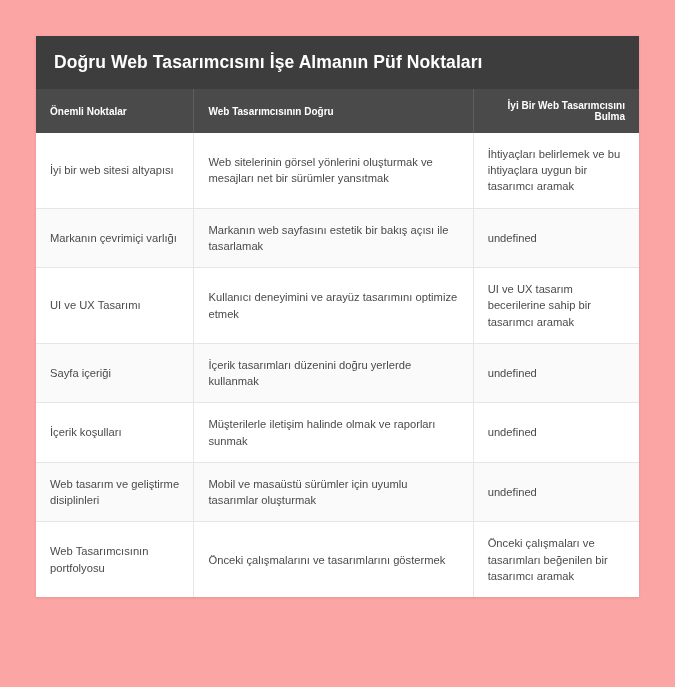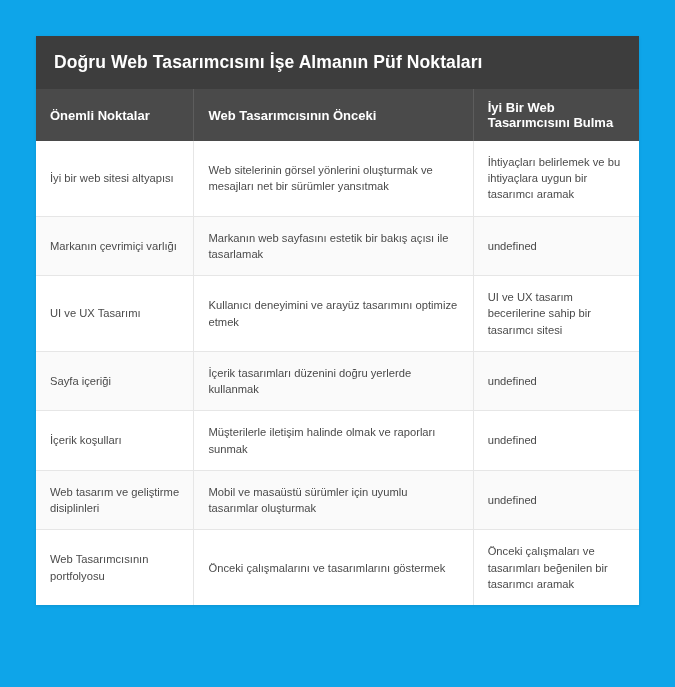--- a/index.html
+++ b/index.html
@@ -10,21 +10,21 @@
     width: 675px;
     height: 687px;
     background: #f7f7f7;
     font-family: "Liberation Sans", sans-serif;
     -webkit-font-smoothing: antialiased;
   }
   .page {
     position: relative;
     width: 675px;
     height: 687px;
-    background: #0ea5e9;
+    background: #fca5a5;
     box-sizing: border-box;
     padding: 36px 36px 0 36px;
   }
   .card {
     width: 603px;
     background: #ffffff;
     box-shadow: 0 1px 3px rgba(0,0,0,0.10);
     overflow: hidden;
   }
   .title-bar {
@@ -36,29 +36,30 @@
     letter-spacing: 0.1px;
   }
   table.matrix {
     width: 100%;
     border-collapse: collapse;
     table-layout: fixed;
   }
   table.matrix thead th {
     background: #4a4a4a;
     color: #ffffff;
-    font-size: 13px;
+    font-size: 10px;
     font-weight: bold;
     text-align: left;
     padding: 11px 14px 11px 14px;
     border-right: 1px solid #5d5d5d;
     vertical-align: middle;
   }
   table.matrix thead th:last-child {
     border-right: none;
+    text-align: right;
   }
   table.matrix td {
     font-size: 11.2px;
     color: #4a4a4a;
     line-height: 1.45;
     padding: 13px 14px 13px 14px;
     border-right: 1px solid #e6e6e6;
     border-bottom: 1px solid #e6e6e6;
     vertical-align: middle;
   }
@@ -89,39 +90,39 @@
 
     <table class="matrix">
       <colgroup>
         <col class="c1">
         <col class="c2">
         <col class="c3">
       </colgroup>
       <thead>
         <tr>
           <th>Önemli Noktalar</th>
-          <th>Web Tasarımcısının Önceki</th>
+          <th>Web Tasarımcısının Doğru</th>
           <th>İyi Bir Web Tasarımcısını Bulma</th>
         </tr>
       </thead>
       <tbody>
         <tr>
           <td>İyi bir web sitesi altyapısı</td>
           <td>Web sitelerinin görsel yönlerini oluşturmak ve mesajları net bir sürümler yansıtmak</td>
           <td>İhtiyaçları belirlemek ve bu ihtiyaçlara uygun bir tasarımcı aramak</td>
         </tr>
         <tr>
           <td>Markanın çevrimiçi varlığı</td>
           <td>Markanın web sayfasını estetik bir bakış açısı ile tasarlamak</td>
           <td>undefined</td>
         </tr>
         <tr>
           <td>UI ve UX Tasarımı</td>
           <td>Kullanıcı deneyimini ve arayüz tasarımını optimize etmek</td>
-          <td>UI ve UX tasarım becerilerine sahip bir tasarımcı sitesi</td>
+          <td>UI ve UX tasarım becerilerine sahip bir tasarımcı aramak</td>
         </tr>
         <tr>
           <td>Sayfa içeriği</td>
           <td>İçerik tasarımları düzenini doğru yerlerde kullanmak</td>
           <td>undefined</td>
         </tr>
         <tr>
           <td>İçerik koşulları</td>
           <td>Müşterilerle iletişim halinde olmak ve raporları sunmak</td>
           <td>undefined</td>

